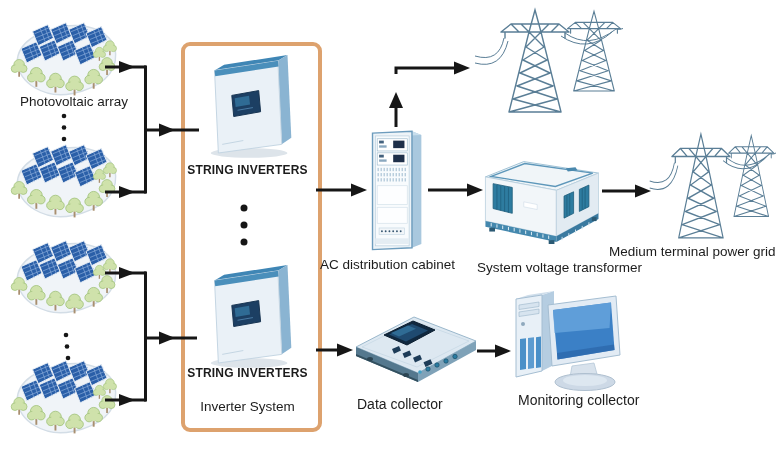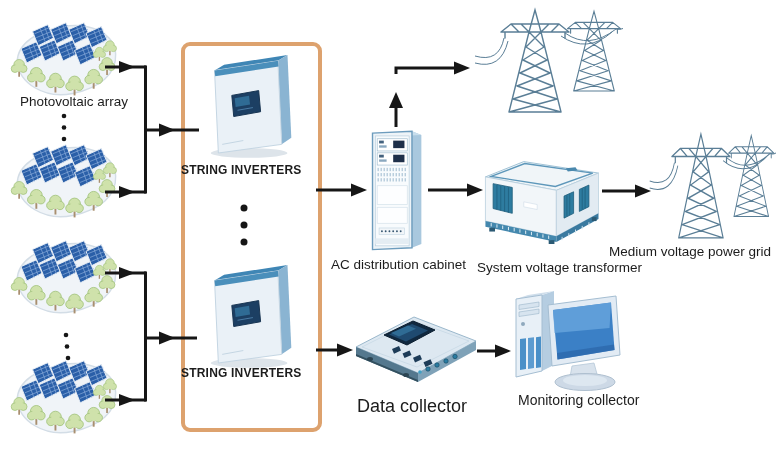--- a/index.html
+++ b/index.html
@@ -5,21 +5,21 @@
   html,body{margin:0;padding:0;background:#fff;}
   .canvas{
     position:relative;width:776px;height:470px;background:#ffffff;
     font-family:"Liberation Sans",sans-serif;overflow:hidden;
   }
   .node-img{position:absolute;}
   .node-label{
     position:absolute;color:#1c1c1c;font-size:13.5px;font-weight:500;
     white-space:nowrap;line-height:1.1;
   }
-  .centered{text-align:left;}
+  .centered{text-align:center;}
   .inv-label{font-weight:700;font-size:12px;letter-spacing:.2px;}
   .orange-box{
     position:absolute;left:181px;top:42px;width:133px;height:382px;
     border:4px solid var(--accent-orange,#dda26e);border-radius:9px;
     background:transparent;
   }
   .overlay{position:absolute;left:0;top:0;pointer-events:none;}
   .hidden-defs{position:absolute;width:0;height:0;overflow:hidden;}
 </style>
 </head>
@@ -266,24 +266,25 @@
         <circle cx="244" cy="242" r="3.5"></circle>
     </g>
   </svg>
 
   <div class="node-label" style="left:20px;top:95px">Photovoltaic array</div>
 
   <div class="node-label centered inv-label" style="left:181px;top:164px;width:133px">STRING INVERTERS</div>
 
   <div class="node-label centered inv-label" style="left:181px;top:367px;width:133px">STRING INVERTERS</div>
 
-
-  <div class="node-label" style="left:331px;top:258px">AC distribution cabinet</div>
+  <div class="node-label centered" style="left:181px;top:400px;width:133px">Inverter System</div>
+
+  <div class="node-label" style="left:320px;top:258px">AC distribution cabinet</div>
 
 
   <div class="node-label" style="left:477px;top:261px">System voltage transformer</div>
 
-  <div class="node-label" style="left:609px;top:245px">Medium voltage power grid</div>
-
-  <div class="node-label" style="left:357px;top:397px;font-size:18px">Data collector</div>
+  <div class="node-label" style="left:609px;top:245px">Medium terminal power grid</div>
+
+  <div class="node-label" style="left:357px;top:397px;font-size:14px">Data collector</div>
 
   <div class="node-label" style="left:518px;top:393px;font-size:14px">Monitoring collector</div>
 </div>
 
 </body></html>

